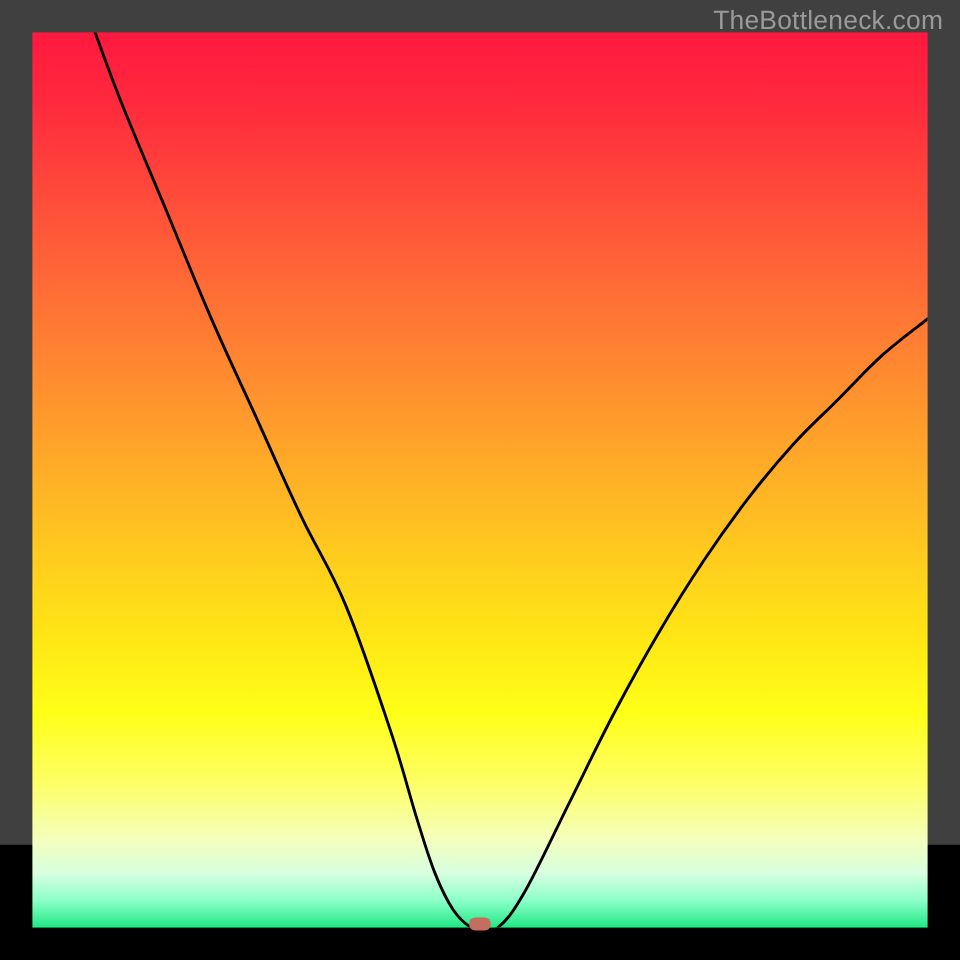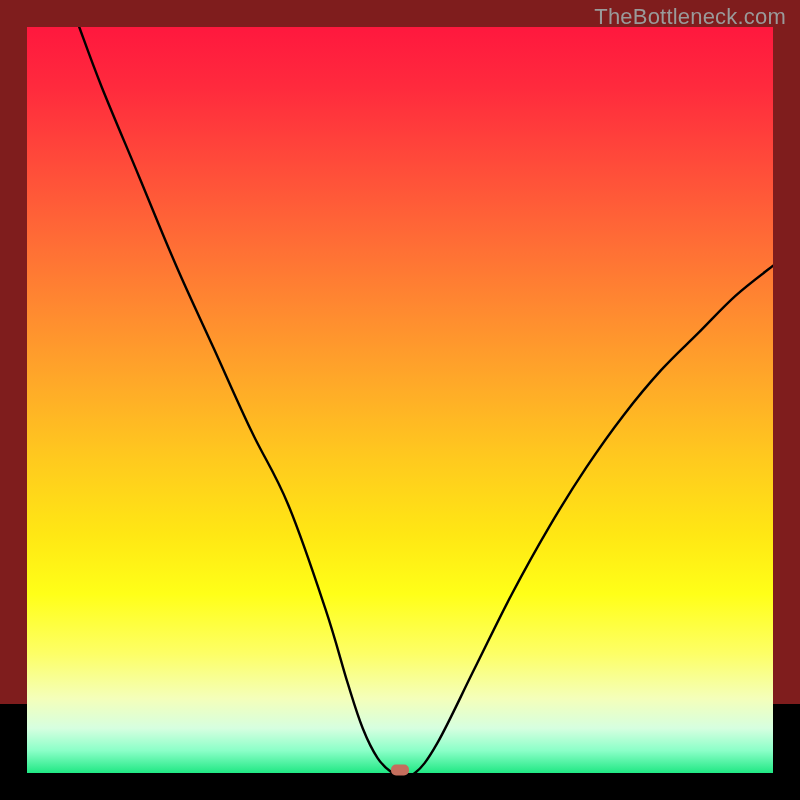--- a/index.html
+++ b/index.html
@@ -8,21 +8,21 @@
     width: 800px;
     height: 800px;
     overflow: hidden;
     background: #000;
     font-family: Arial, Helvetica, sans-serif;
   }
   .frame {
     position: relative;
     width: 800px;
     height: 704px;
-    background: #7f1d1d;
+    background: #404040;
   }
   .plot-area {
     position: absolute;
     left: 27px;
     top: 27px;
     width: 746px;
     height: 746px;
     background: linear-gradient(to bottom,
       #ff183e 0%,
       #ff2a3d 8%,

